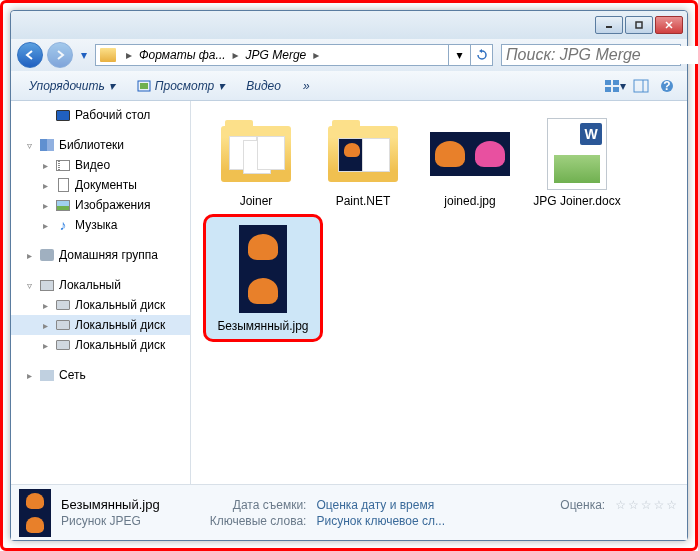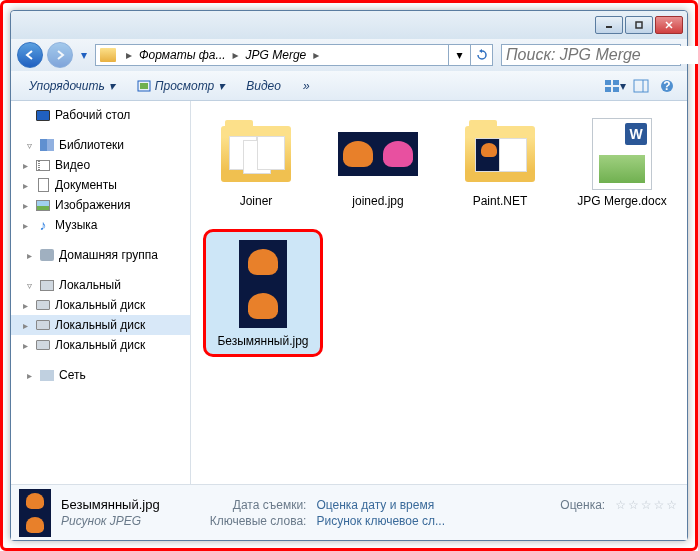--- a/index.html
+++ b/index.html
@@ -25,23 +25,23 @@
 .tool-btn { padding: 4px 10px; border-radius: 2px; cursor: pointer; display: flex; align-items: center; gap: 4px; color: #1a3d6d; font-style: italic; }
 .tool-sep { flex: 1; }
 .tool-icon-btn { width: 24px; height: 24px; display: flex; align-items: center; justify-content: center; cursor: pointer; color: #1a3d6d; }
 .content { display: flex; height: calc(100% - 28px - 32px - 30px - 56px); }
 .sidebar { width: 180px; border-right: 1px solid #d8e0e8; overflow-y: auto; padding: 4px 0; background: #fff; }
 .tree-item { display: flex; align-items: center; padding: 2px 4px; cursor: pointer; white-space: nowrap; overflow: hidden; }
 .tree-item.sel { background: #d8e8f8; }
 .tree-item .expand { width: 12px; color: #888; font-size: 10px; }
 .tree-item .icon { width: 16px; height: 16px; margin-right: 4px; display: flex; align-items: center; justify-content: center; }
 .tree-indent-0 { padding-left: 16px; }
-.tree-indent-1 { padding-left: 12px; align-items: center; }
+.tree-indent-1 { padding-left: 32px; align-items: center; }
 .tree-spacer { height: 10px; }
-.main { flex: 1; padding: 12px; display: flex; flex-wrap: wrap; align-content: flex-start; gap: 16px; overflow-y: auto; }
+.main { flex: 1; padding: 12px; display: flex; flex-wrap: wrap; align-content: flex-start; gap: 1px; overflow-y: auto; }
 .file-item { width: 106px; display: flex; flex-direction: column; align-items: center; padding: 4px; cursor: pointer; border: 1px solid transparent; border-radius: 2px; }
 .file-item.selected { background: #cde6f7; border: 1px solid #7da2ce; }
 .file-item.highlighted { border: 3px solid #ff0000; border-radius: 10px; padding: 6px; width: 120px; }
 .file-thumb { width: 80px; height: 72px; display: flex; align-items: center; justify-content: center; }
 .file-label { text-align: center; margin-top: 4px; word-break: break-word; }
 .folder-icon-lg { width: 70px; height: 56px; background: linear-gradient(to bottom, #fce08a 20%, #f0c050 80%); border-radius: 3px; position: relative; }
 .folder-icon-lg::before { content: ''; position: absolute; top: -6px; left: 4px; width: 28px; height: 10px; background: #fce08a; border-radius: 2px 2px 0 0; }
 .paint-folder { position: relative; }
 .paint-folder .paper { position: absolute; background: #fff; border: 1px solid #ddd; width: 28px; height: 34px; }
 .joined-thumb { width: 80px; height: 44px; background: #0a1840; display: flex; align-items: center; justify-content: space-around; }
@@ -53,21 +53,21 @@
 .docx-icon::before { content: 'W'; position: absolute; top: 4px; right: 4px; width: 22px; height: 22px; background: #2b5797; color: #fff; font-weight: bold; font-size: 14px; display: flex; align-items: center; justify-content: center; border-radius: 2px; }
 .docx-icon::after { content: ''; position: absolute; top: 36px; left: 6px; right: 6px; height: 28px; background: linear-gradient(to bottom, #a0d080, #70b050); }
 .exe-icon { width: 56px; height: 56px; position: relative; }
 .exe-box { position: absolute; left: 6px; top: 2px; width: 40px; height: 40px; background: linear-gradient(to bottom, #f0f0f0, #d0d0d0); border: 1px solid #999; }
 .exe-disc { position: absolute; right: 4px; bottom: 4px; width: 28px; height: 28px; border-radius: 50%; background: radial-gradient(circle, #fff 20%, #80c0f0 40%, #fff 60%, #a0a0a0 100%); }
 .details { height: 56px; border-top: 1px solid #d8e0e8; background: #f4f8fc; display: flex; align-items: center; padding: 4px 8px; gap: 10px; }
 .details-thumb { width: 32px; height: 48px; background: #0a1840; display: flex; flex-direction: column; align-items: center; justify-content: space-around; }
 .details-thumb .octopus { width: 18px; height: 16px; }
 .details-text { flex: 1; display: grid; grid-template-columns: auto auto 1fr auto auto; gap: 2px 10px; align-items: center; }
 .details-name { font-size: 13px; grid-column: 1; }
-.details-type { color: #6a7a8a; grid-column: 1; font-style: italic; }
+.details-type { color: #6a7a8a; grid-column: 1; }
 .details-label { color: #6a7a8a; text-align: right; margin-left: 40px; }
 .details-value { color: #3a6a9a; }
 .stars { color: #c0c8d0; letter-spacing: 2px; }
 .icon-desktop { width: 14px; height: 11px; background: #2060c0; border: 1px solid #333; border-radius: 1px; }
 .icon-lib { width: 14px; height: 12px; background: linear-gradient(to right, #6090d0 50%, #90b0e0 50%); }
 .icon-video { width: 14px; height: 11px; background: #fff; border: 1px solid #888; position: relative; }
 .icon-video::after { content: ''; position: absolute; left: 1px; top: 0; bottom: 0; width: 2px; background: repeating-linear-gradient(#888 0 1px, transparent 1px 2px); }
 .icon-doc { width: 11px; height: 14px; background: #fff; border: 1px solid #888; }
 .icon-img { width: 14px; height: 11px; background: linear-gradient(to top, #70b050 40%, #a0d0f0 40%); border: 1px solid #888; }
 .icon-music { color: #3080e0; font-size: 14px; }
@@ -269,43 +269,43 @@
               <div class="folder-icon-lg paint-folder">
                 <div class="paper" style="left:8px;top:10px"></div>
                 <div class="paper" style="left:22px;top:14px"></div>
                 <div class="paper" style="left:36px;top:10px"></div>
               </div>
             </div>
       <div class="file-label">Joiner</div>
     </div>
     <div class="file-item">
       <div class="file-thumb">
-              <div class="joined-thumb">
-                <div class="octopus orange"></div>
-                <div class="octopus pink"></div>
-              </div>
-            </div>
-      <div class="file-label">joined.jpg</div>
-    </div>
-    <div class="file-item">
-      <div class="file-thumb">
               <div class="folder-icon-lg paint-folder">
                 <div class="paper" style="left:10px;top:12px;background:#0a1840">
                   <div class="octopus orange" style="width:16px;height:14px;margin:4px auto"></div>
                 </div>
                 <div class="paper" style="left:34px;top:12px"></div>
               </div>
             </div>
       <div class="file-label">Paint.NET</div>
     </div>
     <div class="file-item">
       <div class="file-thumb">
+              <div class="joined-thumb">
+                <div class="octopus orange"></div>
+                <div class="octopus pink"></div>
+              </div>
+            </div>
+      <div class="file-label">joined.jpg</div>
+    </div>
+    <div class="file-item">
+      <div class="file-thumb">
               <div class="docx-icon"></div>
             </div>
-      <div class="file-label">JPG Merge.docx</div>
+      <div class="file-label">JPG Joiner.docx</div>
     </div>
     <div class="file-item selected highlighted">
       <div class="file-thumb" style="height:92px">
               <div class="bez-thumb">
                 <div class="octopus orange"></div>
                 <div class="octopus orange"></div>
               </div>
             </div>
       <div class="file-label">Безымянный.jpg</div>
     </div>

